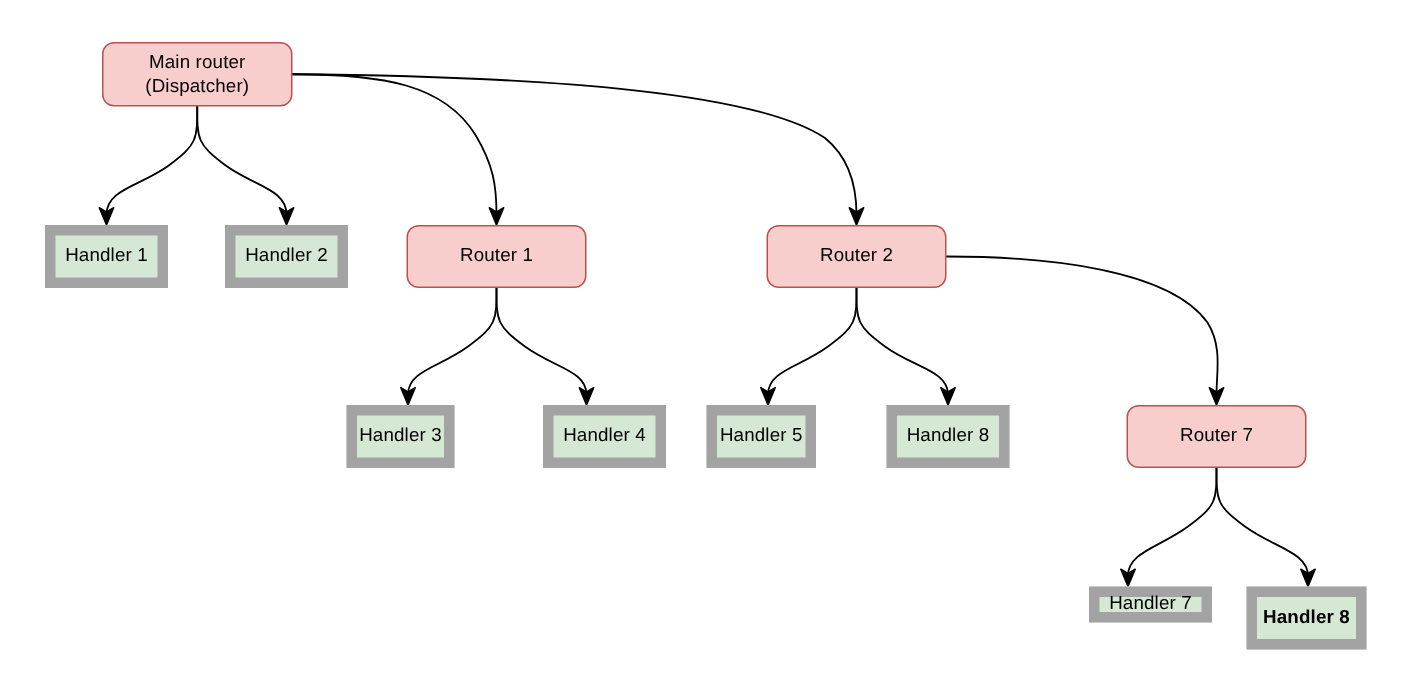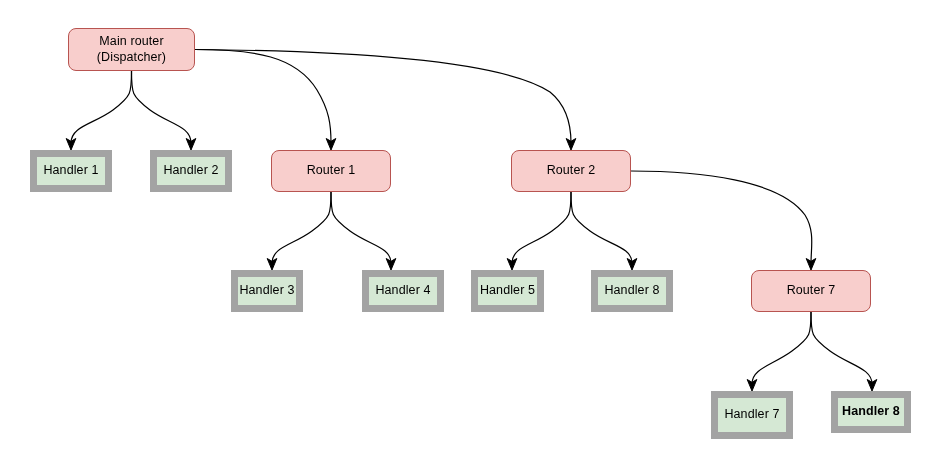--- a/index.html
+++ b/index.html
@@ -150,20 +150,20 @@
   </div>
   <div class="node handler" style="left: 471px; top: 270px; width: 73px; height: 42px; text-align: right;">
     <span>Handler 5</span>
   </div>
   <div class="node handler" style="left: 591px; top: 270px; width: 82px; height: 42px;">
     <span>Handler 8</span>
   </div>
   <div class="node router" style="left: 751px; top: 270px; width: 120px; height: 42px;">
     <span>Router 7</span>
   </div>
-  <div class="node handler" style="left: 711px; top: 391px; width: 82px; height: 48px;">
+  <div class="node handler" style="left: 726px; top: 391px; width: 82px; height: 24px;">
     <span>Handler 7</span>
   </div>
   <div class="node handler" style="left: 831px; top: 391px; width: 80px; height: 42px; font-weight: bold;">
     <span>Handler 8</span>
   </div>
 
 </div>
 
 </body></html>

